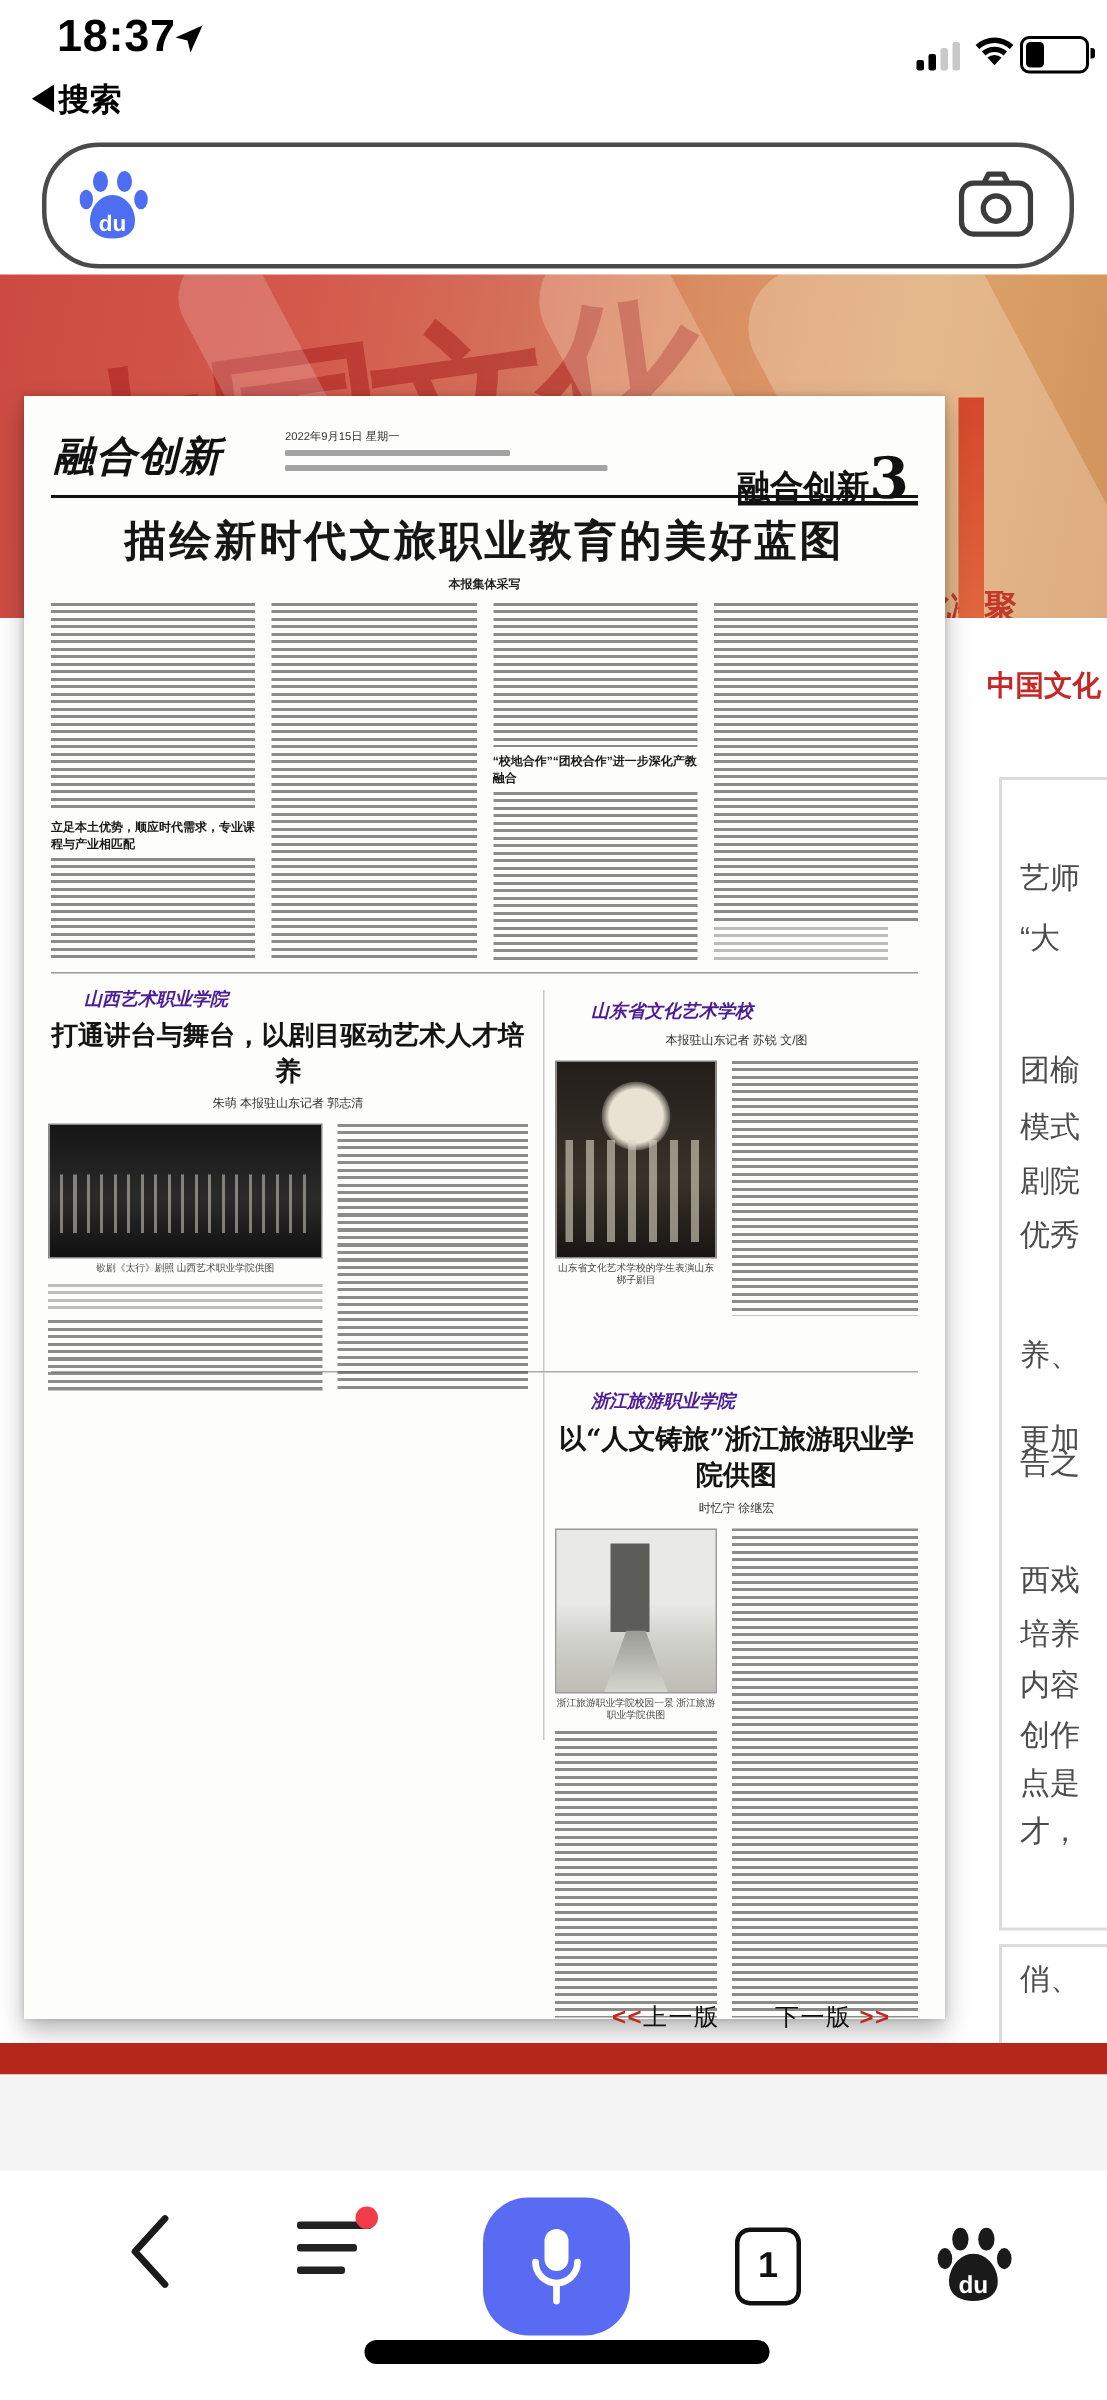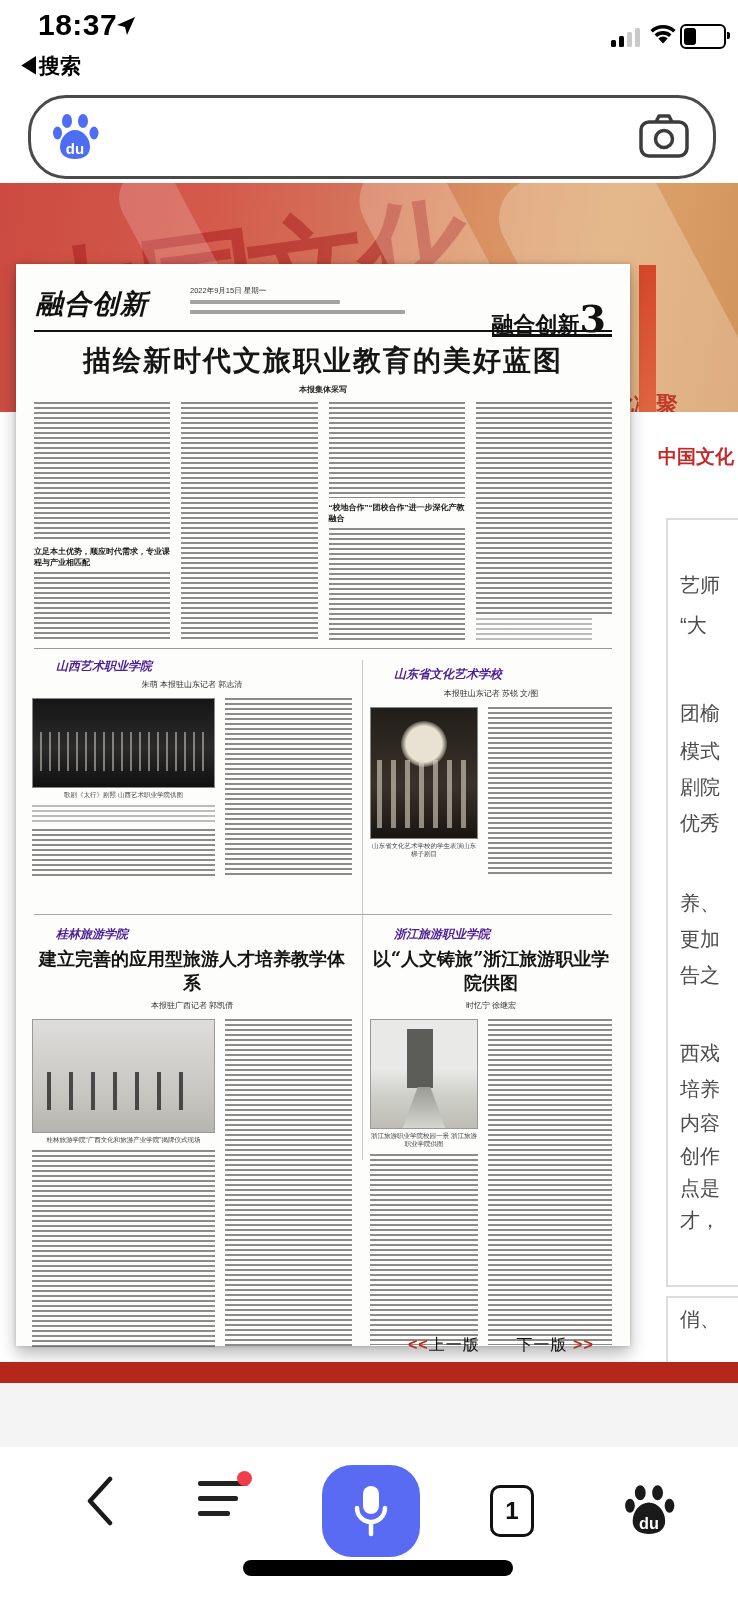--- a/index.html
+++ b/index.html
@@ -179,20 +179,21 @@
         <div class="ptx light" style="height:22px;margin-top:4px;width:85%"></div>
       </div>
     </div>
 
     <div class="abs colrule"></div>
     <div class="abs vrule" style="left:346px;top:396px;height:500px"></div>
     <div class="abs" style="left:18px;top:650px;width:578px;height:1px;background:#aaa"></div>
 
     <div class="abs" style="left:16px;top:394px;width:320px;height:244px">
       <div class="kicker">山西艺术职业学院</div>
+      <div class="atitle" style="font-size:17.5px;margin-top:3px">打通讲台与舞台，以剧目驱动艺术人才培养</div>
       <div class="abyline" style="margin-top:4px">朱萌 本报驻山东记者 郭志清</div>
       <div style="display:flex;gap:10px;margin-top:8px;height:178px">
         <div style="width:183px;display:flex;flex-direction:column">
           <div class="photo ph-dark1" style="height:88px;border:1px solid #888"></div>
           <div class="caption" style="margin-top:3px">歌剧《太行》剧照 山西艺术职业学院供图</div>
           <div class="ptx light" style="height:20px;margin-top:6px"></div>
           <div class="ptx" style="flex:1;margin-top:4px"></div>
         </div>
         <div class="ptx" style="flex:1"></div>
       </div>
@@ -203,33 +204,20 @@
       <div class="abyline" style="margin-top:5px">本报驻山东记者 苏锐 文/图</div>
       <div style="display:flex;gap:10px;margin-top:8px;height:170px">
         <div style="width:108px;display:flex;flex-direction:column">
           <div class="photo ph-dark2" style="height:130px;border:1px solid #888"></div>
           <div class="caption" style="margin-top:3px">山东省文化艺术学校的学生表演山东梆子剧目</div>
         </div>
         <div class="ptx" style="flex:1"></div>
       </div>
     </div>
 
-    <div class="abs" style="left:16px;top:662px;width:320px;height:400px">
-      <div class="kicker">桂林旅游学院</div>
-      <div class="atitle" style="font-size:18px;margin-top:4px">建立完善的应用型旅游人才培养教学体系</div>
-      <div class="abyline" style="margin-top:5px">本报驻广西记者 郭凯倩</div>
-      <div style="display:flex;gap:10px;margin-top:8px;height:328px">
-        <div style="width:183px;display:flex;flex-direction:column">
-          <div class="photo ph-light1" style="height:112px;border:1px solid #999"></div>
-          <div class="caption" style="margin-top:3px">桂林旅游学院“广西文化和旅游产业学院”揭牌仪式现场</div>
-          <div class="ptx" style="flex:1;margin-top:6px"></div>
-        </div>
-        <div class="ptx" style="flex:1"></div>
-      </div>
-    </div>
 
     <div class="abs" style="left:354px;top:662px;width:242px;height:400px">
       <div class="kicker">浙江旅游职业学院</div>
       <div class="atitle" style="font-size:18px;margin-top:4px">以“人文铸旅”浙江旅游职业学院供图</div>
       <div class="abyline" style="margin-top:5px">时忆宁 徐继宏</div>
       <div style="display:flex;gap:10px;margin-top:8px;height:326px">
         <div style="width:108px;display:flex;flex-direction:column">
           <div class="photo ph-light2" style="height:108px;border:1px solid #999"></div>
           <div class="caption" style="margin-top:3px">浙江旅游职业学院校园一景 浙江旅游职业学院供图</div>
           <div class="ptx" style="flex:1;margin-top:6px"></div>
@@ -249,21 +237,21 @@
     <div class="rlabel">中国文化</div>
     <div class="rbox" style="top:106px;height:765px"></div>
     <div class="rbox" style="top:884px;height:66px"></div>
     <span class="frag" style="top:160px">艺师</span>
     <span class="frag" style="top:200px">“大</span>
     <span class="frag" style="top:288px">团榆</span>
     <span class="frag" style="top:326px">模式</span>
     <span class="frag" style="top:362px">剧院</span>
     <span class="frag" style="top:398px">优秀</span>
     <span class="frag" style="top:478px">养、</span>
-    <span class="frag" style="top:514px">更加</span>
+    <span class="frag" style="top:534px">更加</span>
     <span class="frag" style="top:550px">告之</span>
     <span class="frag" style="top:628px">西戏</span>
     <span class="frag" style="top:664px">培养</span>
     <span class="frag" style="top:698px">内容</span>
     <span class="frag" style="top:731px">创作</span>
     <span class="frag" style="top:763px">点是</span>
     <span class="frag" style="top:795px">才，</span>
     <span class="frag" style="top:894px">俏、</span>
   </div>
 

